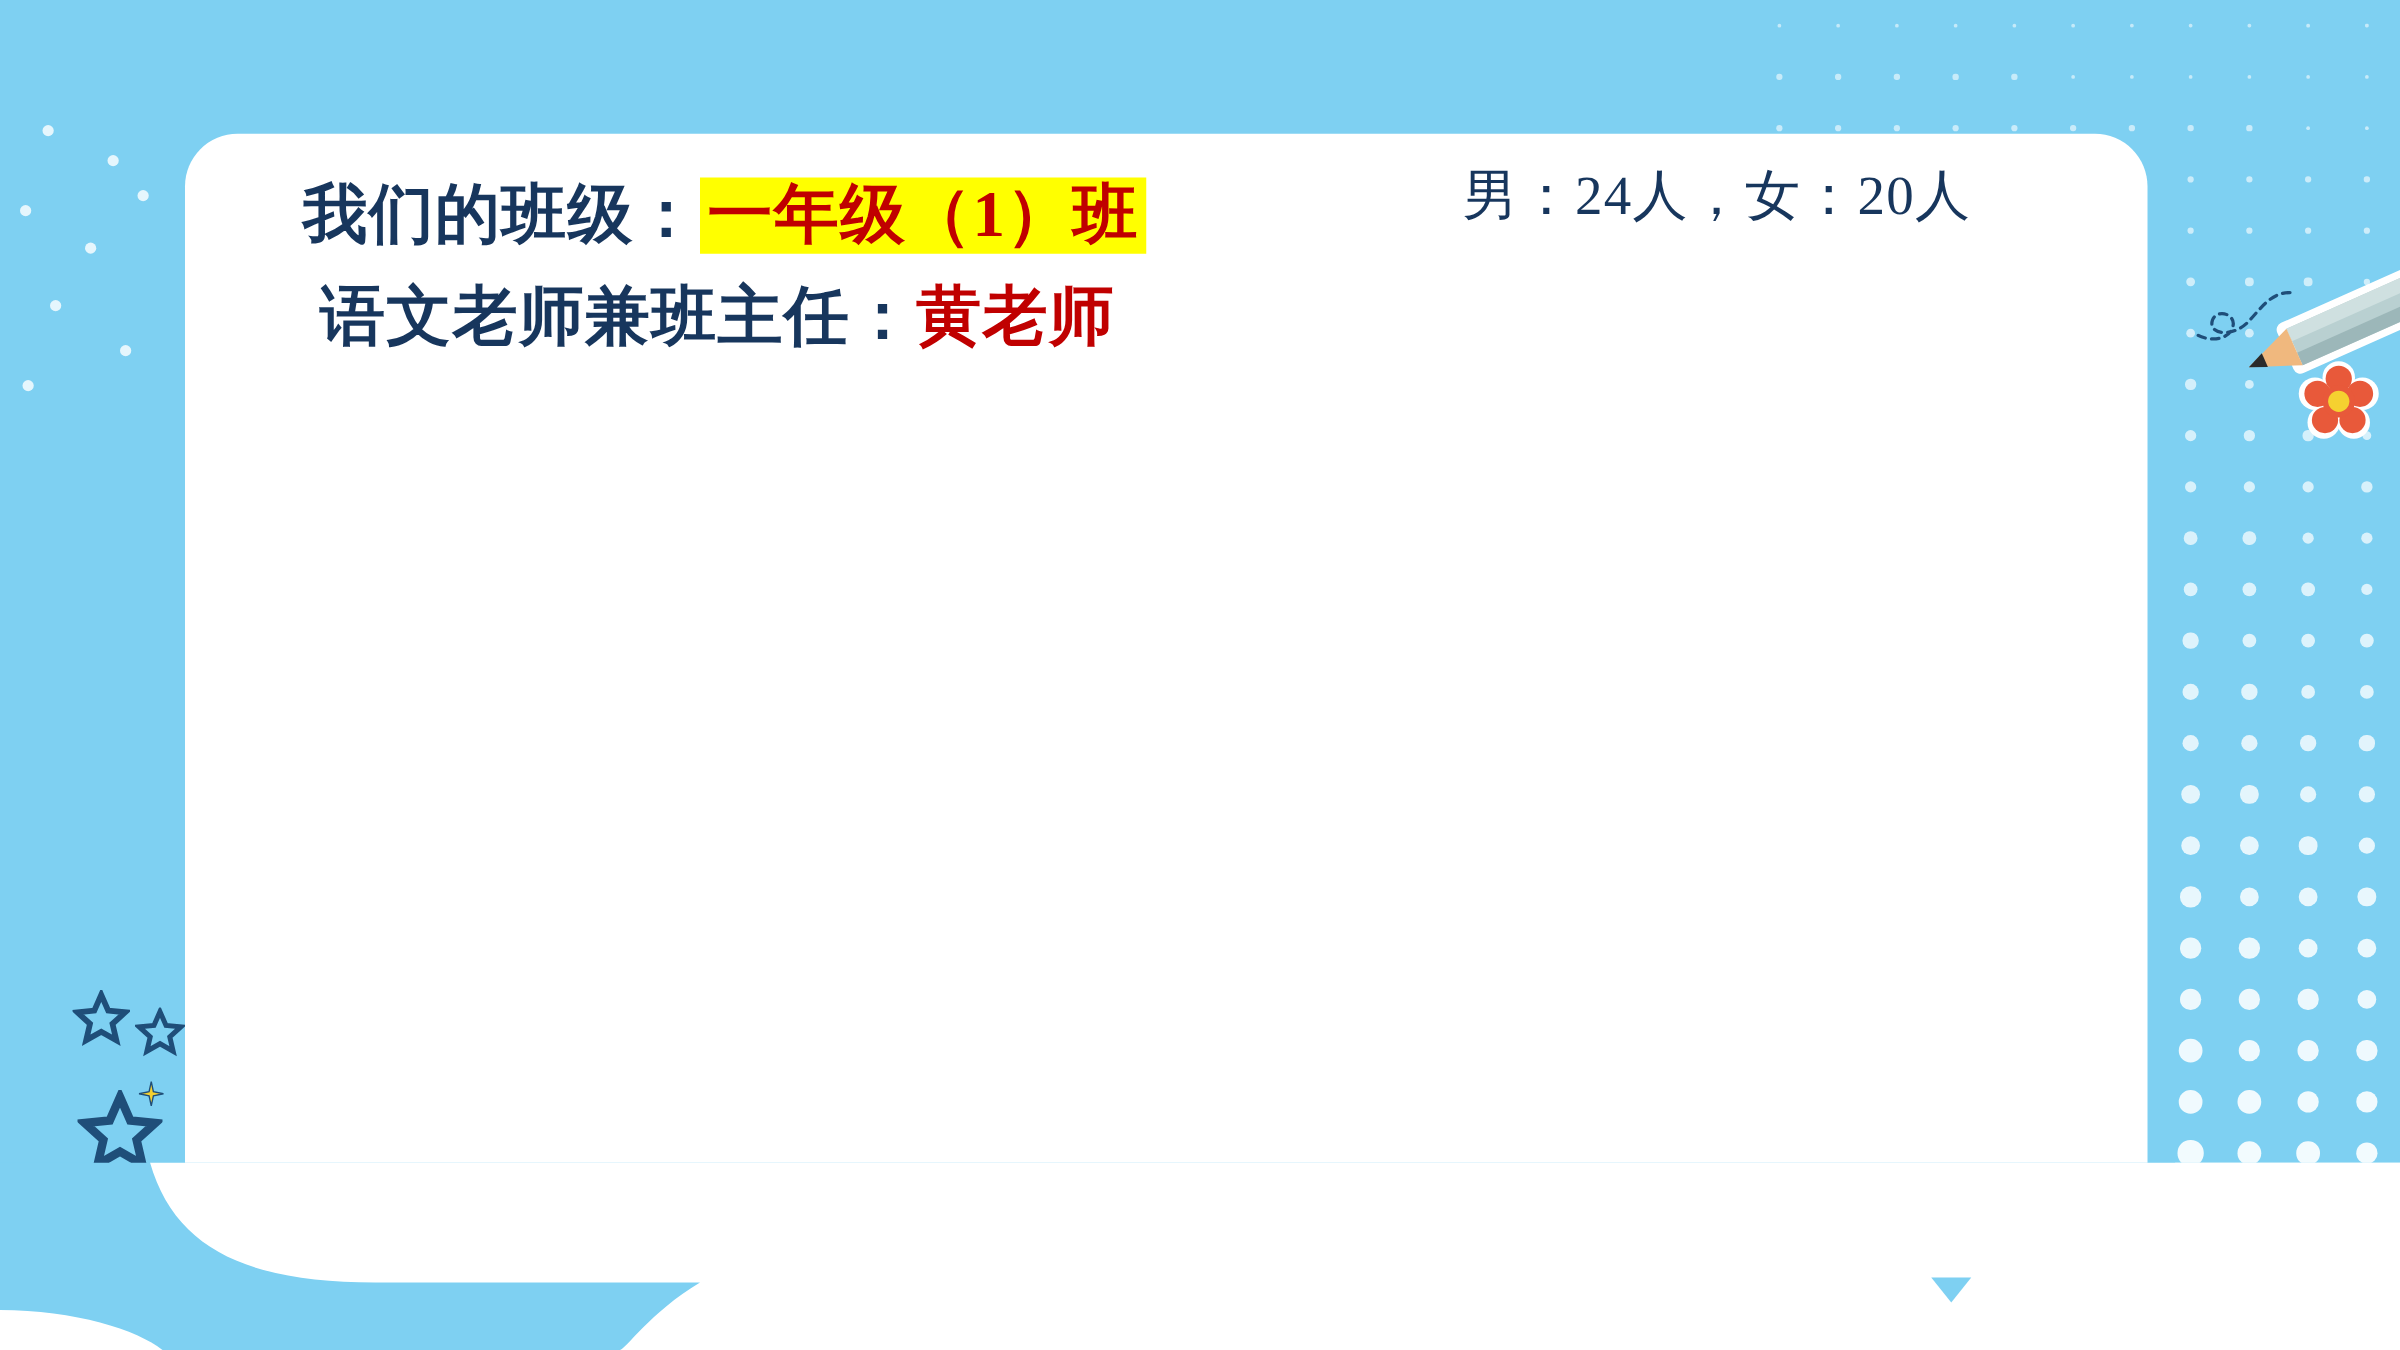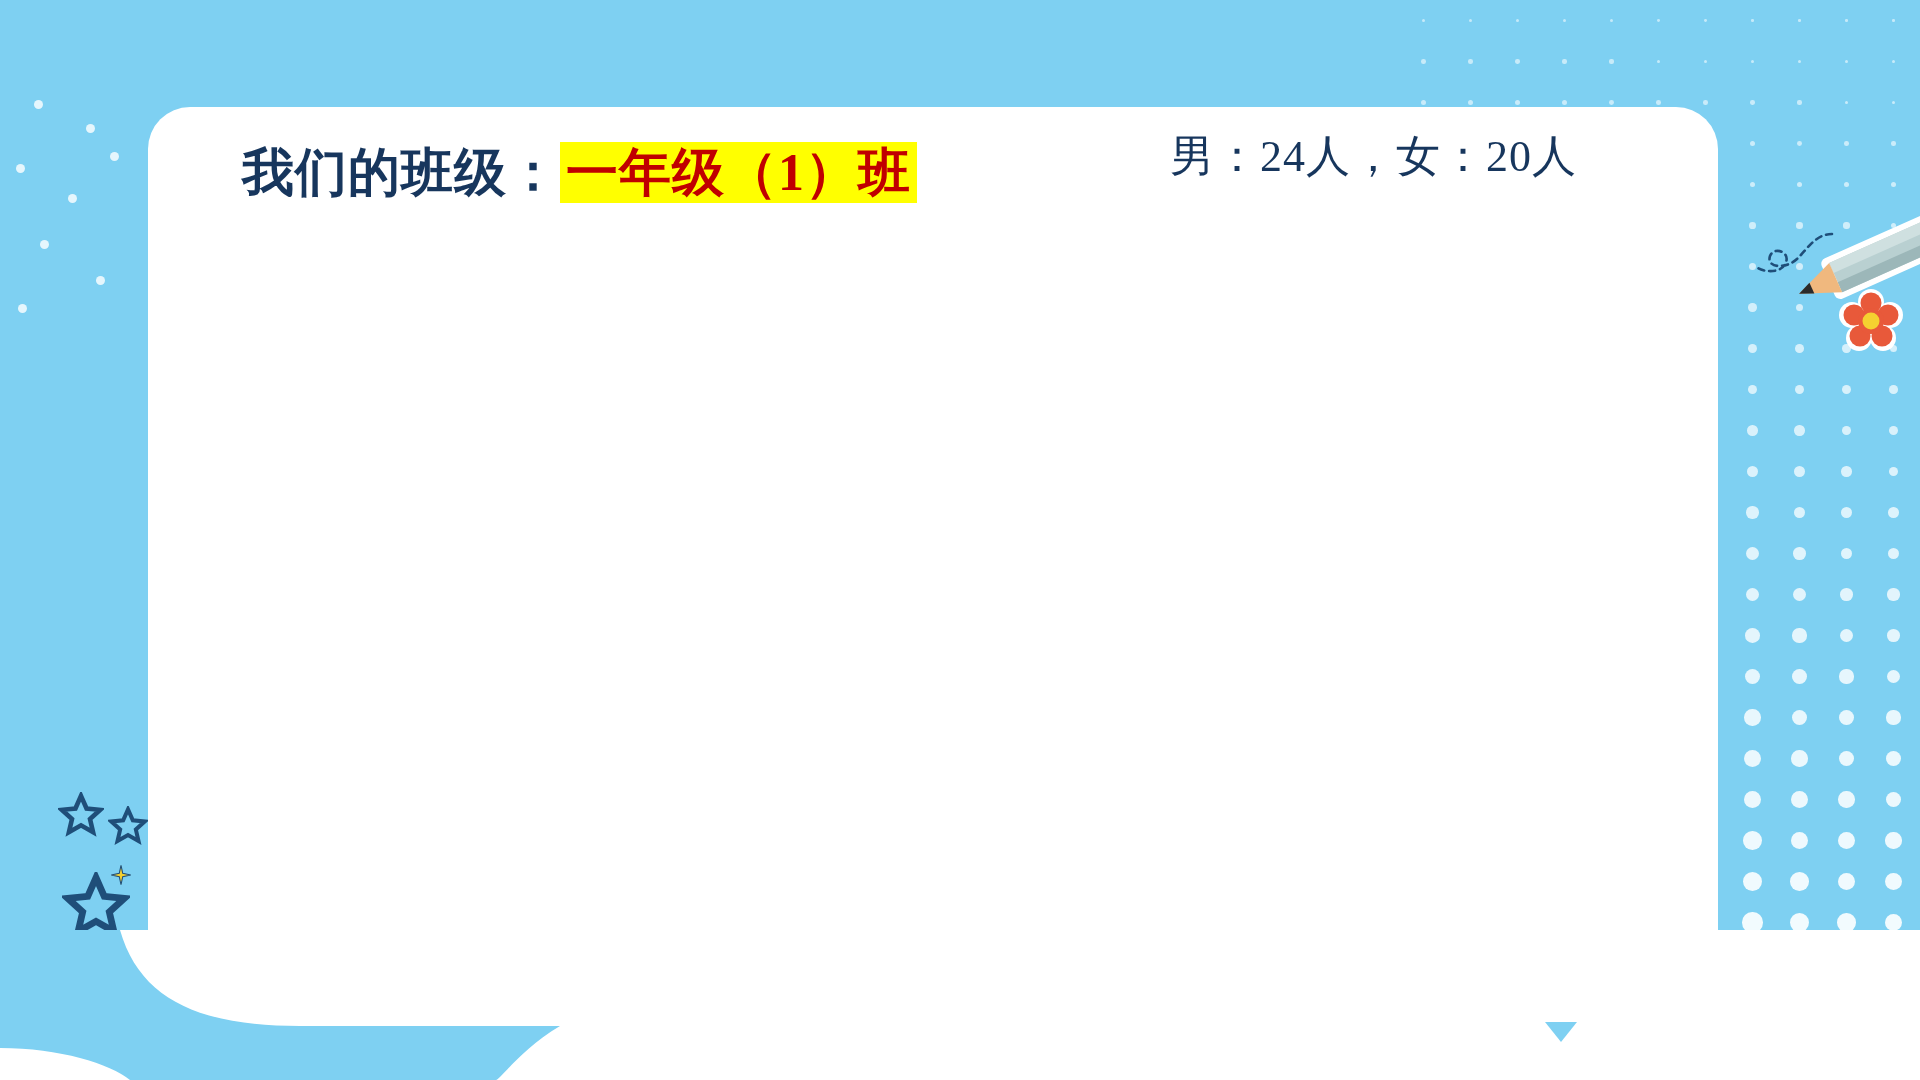--- a/index.html
+++ b/index.html
@@ -531,20 +531,23 @@
     </svg>
   </div>
 
   <div class="card"></div>
 
 
   <div class="body-left">
     <div class="line l1">
       <span>我们的班级：</span><span class="hl">一年级（1）班</span>
     </div>
+    <div class="line l2">
+      <span>语文老师兼班主任：</span><span class="red">黄老师</span>
+    </div>
   </div>
 
   <div class="body-right">
     <div>男：24人，女：20人</div>
   </div>
 
   <svg class="cloud-band" viewBox="0 0 1920 150" preserveAspectRatio="none">
     <rect x="0" y="0" width="1920" height="150" fill="#7ed0f2"></rect>
     <path fill="#ffffff" d="
       M0,0 L1920,0 L1920,150 L0,150 Z" opacity="0"></path>

